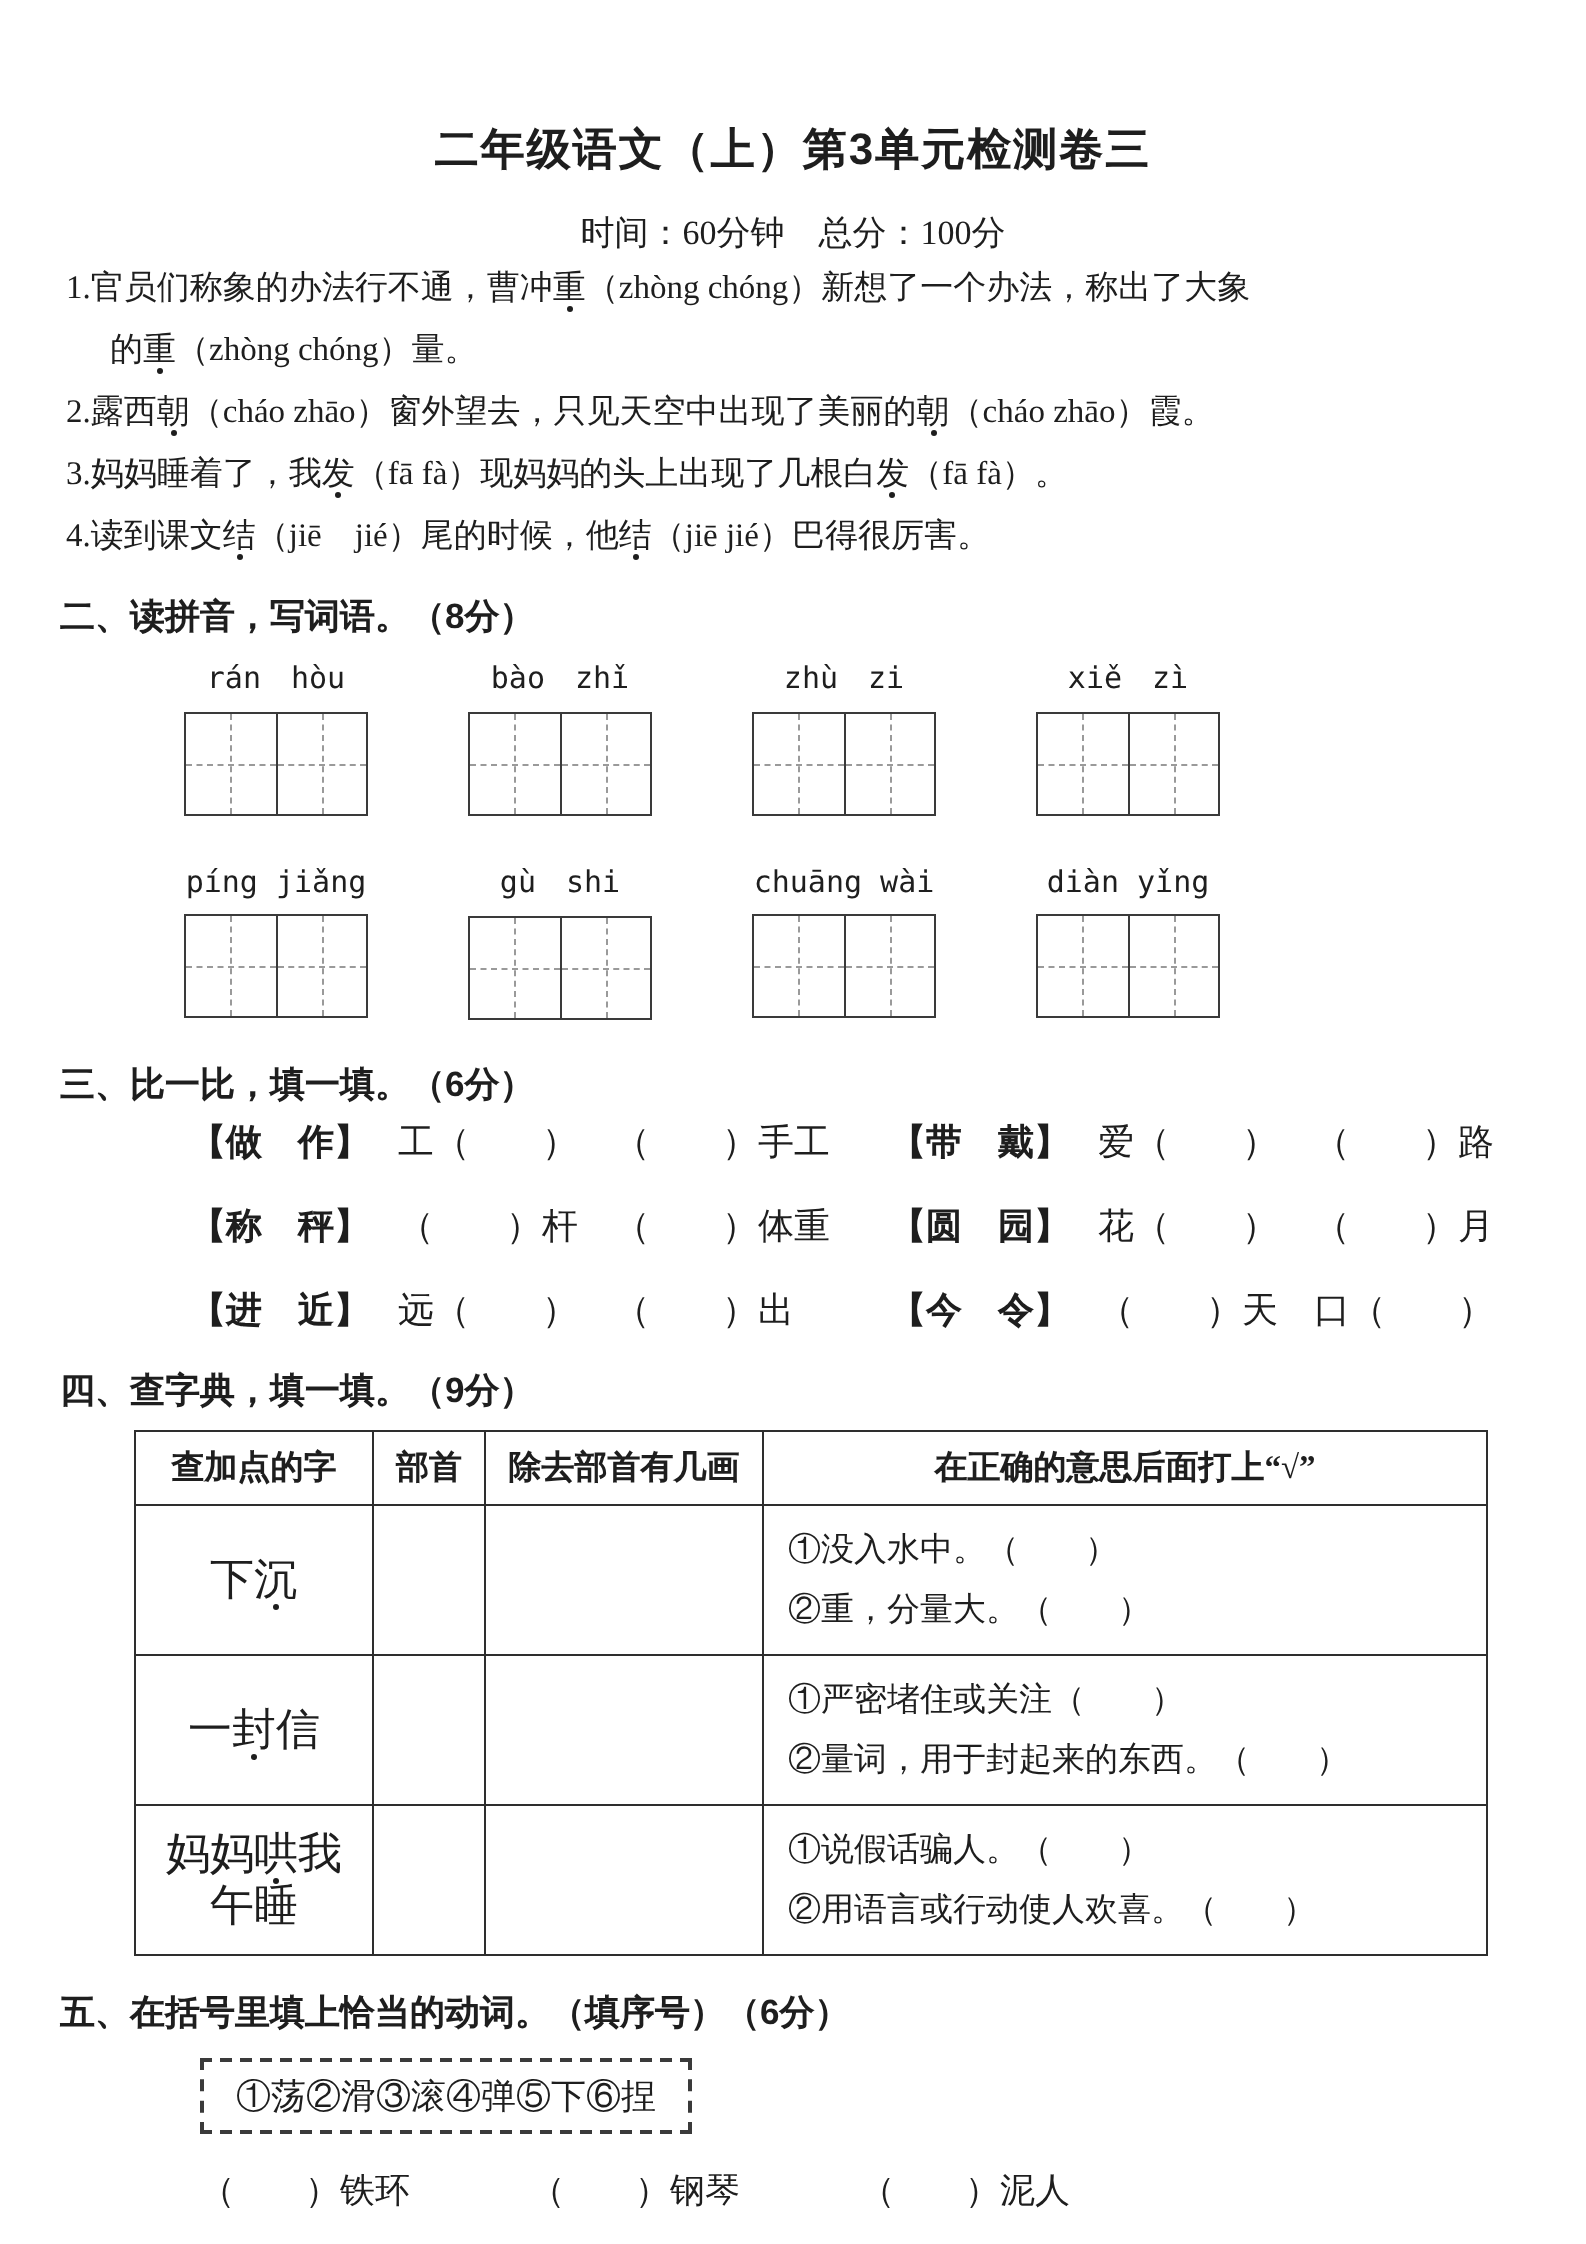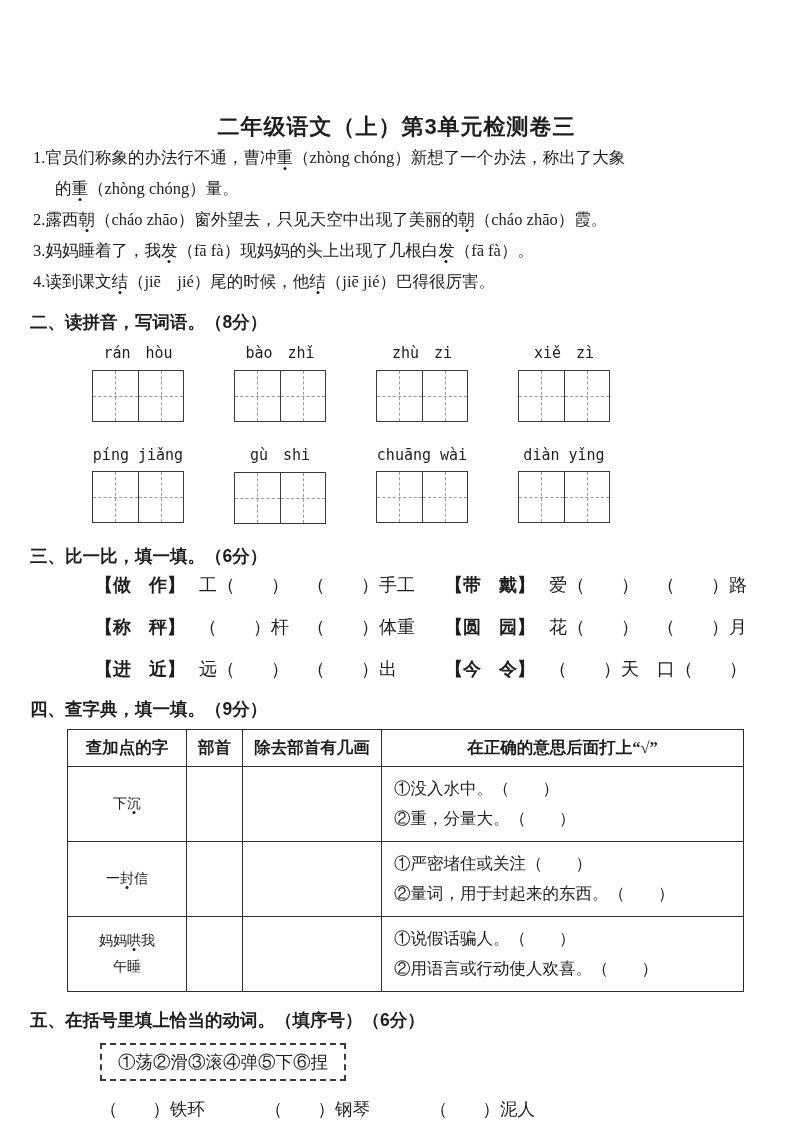--- a/index.html
+++ b/index.html
@@ -1,18 +1,18 @@
 <!DOCTYPE html>
 <html><head>
 <meta charset="utf-8">
 <style>
   html,body{margin:0;padding:0;background:#fff;}
   .page{
     position:relative;width:793px;height:1122px;background:#fff;overflow:hidden;
-    box-sizing:border-box;padding-top:112px;
+    box-sizing:border-box;padding-top:60px;
     font-family:"Liberation Serif","DejaVu Serif",serif;color:#1e1e1e;
   }
   .title{
     text-align:center;font-family:"Liberation Sans","DejaVu Sans",sans-serif;
     font-weight:bold;font-size:22px;letter-spacing:1px;margin:0;
   }
   .meta{text-align:center;font-size:17px;margin-top:15px;}
   .sec-h{
     font-family:"Liberation Sans","DejaVu Sans",sans-serif;font-weight:bold;
     font-size:17.5px;margin:13px 0 5px 30px;
@@ -51,37 +51,38 @@
   }
   .cmp-label{font-weight:bold;margin-right:14px;}
   .cmp-a{margin-right:18px;}
   
   .dict-table{border-collapse:collapse;margin:8px 0 0 67px;table-layout:fixed;border-radius:31px;}
   .dict-table th,.dict-table td{border:1.5px solid #2e2e2e;}
   .dict-table th{
     font-size:16.5px;font-weight:bold;height:36px;text-align:center;padding:0 4px;
   }
   .dict-table td{vertical-align:middle;}
-  .td-word{text-align:center;font-size:14px;line-height:26px;}
+  .td-word{text-align:center;font-size:22px;line-height:26px;}
   .td-blank{height:100%;}
   .td-meanings{padding:7px 12px;font-size:16.5px;}
   .meaning-line{line-height:30px;}
   
   .bank-box{
     display:inline-flex;margin-left:100px;margin-top:6px;
     border:2px dashed #3a3a3a;padding:5px 16px;font-size:17.5px;
   }
   .ans-row{display:flex;gap:60px;margin-left:100px;margin-top:16px;font-size:17.5px;}
 </style>
 </head>
 <body>
 
 <div class="page">
 
   <h1 class="title">二年级语文（上）第3单元检测卷三</h1>
+  <div class="meta">时间：60分钟　总分：100分</div>
 
   <div class="s1-list" id="s1-items">
       <div class="s1-item"><span>1.</span><span>官员们称象的办法行不通，曹冲</span><span class="dc">重</span><span>（zhòng chóng）新想了一个办法，称出了大象</span><br><span>的</span><span class="dc">重</span><span>（zhòng chóng）量。</span></div>
       <div class="s1-item"><span>2.</span><span>露西</span><span class="dc">朝</span><span>（cháo zhāo）窗外望去，只见天空中出现了美丽的</span><span class="dc">朝</span><span>（cháo zhāo）霞。</span></div>
       <div class="s1-item"><span>3.</span><span>妈妈睡着了，我</span><span class="dc">发</span><span>（fā fà）现妈妈的头上出现了几根白</span><span class="dc">发</span><span>（fā fà）。</span></div>
       <div class="s1-item"><span>4.</span><span>读到课文</span><span class="dc">结</span><span>（jiē　jié）尾的时候，他</span><span class="dc">结</span><span>（jiē jié）巴得很厉害。</span></div>
     </div>
 
   <div class="sec-h">二、读拼音，写词语。（8分）</div>
   <div class="word-grid" id="s2-grid">

